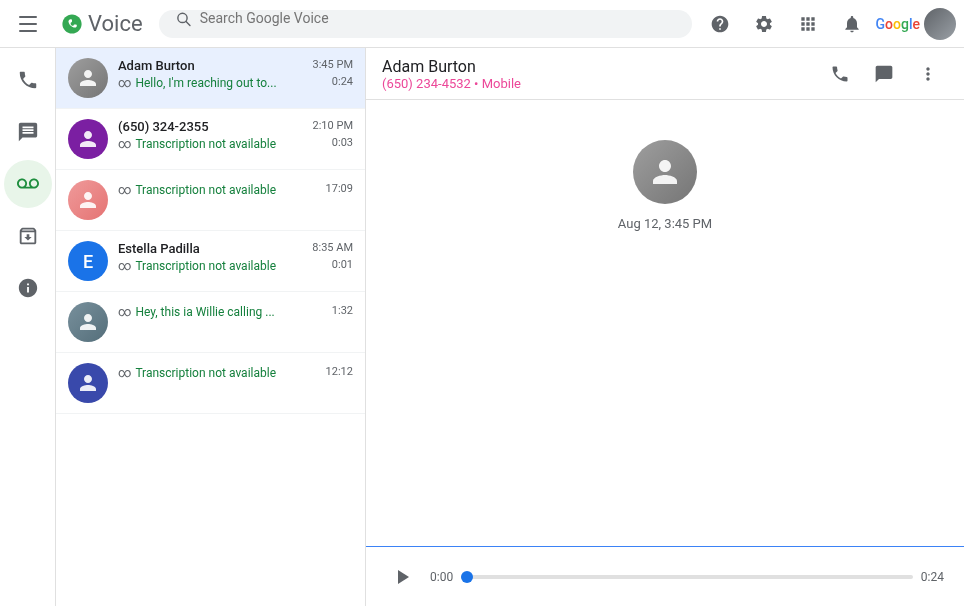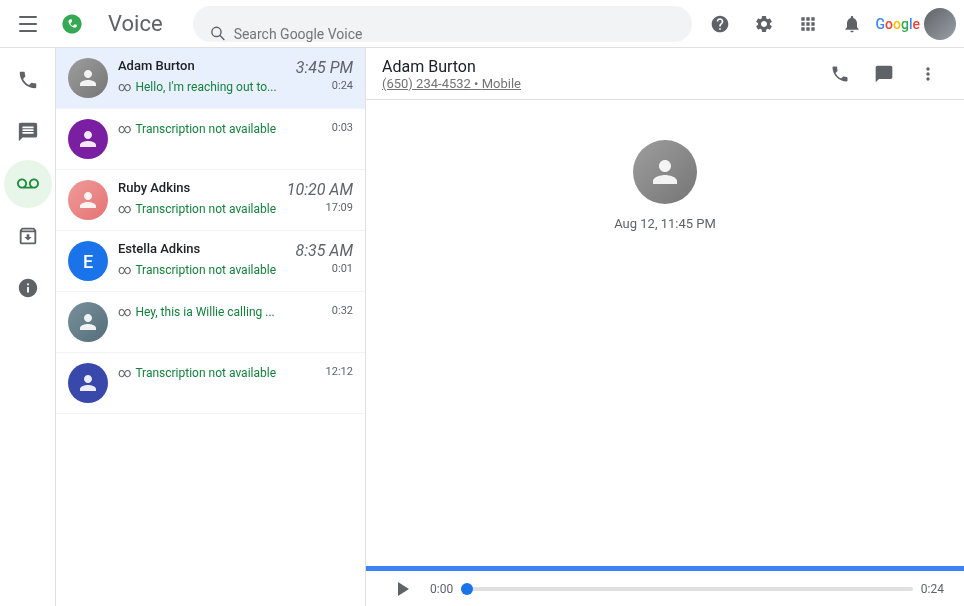--- a/index.html
+++ b/index.html
@@ -9,31 +9,31 @@
     .topbar {
       height: 48px;
       background: #fff;
       display: flex;
       align-items: center;
       padding: 0 8px;
       border-bottom: 1px solid #e0e0e0;
       gap: 8px;
     }
     .topbar-menu-icon { width: 40px; height: 40px; display: flex; align-items: center; justify-content: center; border-radius: 50%; cursor: pointer; }
-    .topbar-logo { display: flex; align-items: center; gap: 20px; margin-right: 22px; }
+    .topbar-logo { display: flex; align-items: center; gap: 0; margin-right: 8px; }
     .topbar-logo-icon { width: 32px; height: 32px; }
     .topbar-logo-text { font-size: 22px; color: #5f6368; font-weight: 400; }
     .search-bar {
       flex: 1;
       max-width: 720px;
-      height: 36px;
+      height: 28px;
       background: #f1f3f4;
       border-radius: 24px;
       display: flex;
-      align-items: flex-end;
+      align-items: flex-start;
       padding: 0 16px;
       gap: 8px;
     }
     .search-bar input {
       border: none;
       background: transparent;
       outline: none;
       font-size: 14px;
       color: #202124;
       width: 100%;
@@ -101,21 +101,21 @@
       align-items: center;
       justify-content: center;
       font-size: 16px;
       font-weight: 500;
       color: #fff;
       overflow: hidden;
     }
     .vm-content { flex: 1; min-width: 0; }
     .vm-header { display: flex; justify-content: space-between; align-items: flex-start; }
     .vm-name { font-weight: 500; font-size: 13px; color: #202124; white-space: nowrap; overflow: hidden; text-overflow: ellipsis; }
-    .vm-time { font-size: 16px; color: #5f6368; white-space: nowrap; margin-left: 8px; font-style: italic; }
+    .vm-time { font-size: 11px; color: #5f6368; white-space: nowrap; margin-left: 8px; }
     .vm-sub { display: flex; align-items: center; gap: 4px; margin-top: 2px; }
     .vm-sub-text { font-size: 12px; color: #15803d; white-space: nowrap; overflow: hidden; text-overflow: ellipsis; max-width: 160px; }
     .vm-duration { font-size: 11px; color: #5f6368; margin-left: auto; }
     .vm-footer { display: flex; align-items: center; justify-content: space-between; }
 
     
     .detail-pane {
       flex: 1;
       display: flex;
       flex-direction: column;
@@ -123,21 +123,21 @@
     }
     .detail-header {
       height: 52px;
       border-bottom: 1px solid #e0e0e0;
       display: flex;
       align-items: center;
       padding: 0 16px;
       gap: 8px;
     }
     .detail-name { font-size: 16px; font-weight: 400; color: #202124; }
-    .detail-number { font-size: 13px; color: #737373; text-decoration: underline; }
+    .detail-number { font-size: 13px; color: #ec4899; }
     .detail-header-right { margin-left: auto; display: flex; gap: 4px; }
 
     .detail-body {
       flex: 1;
       display: flex;
       flex-direction: column;
       align-items: center;
       justify-content: flex-start;
       padding: 40px 20px 20px;
       overflow-y: auto;
@@ -154,22 +154,22 @@
     .vm-transcript {
       max-width: 420px;
       font-size: 14px;
       color: #202124;
       line-height: 1.6;
       text-align: left;
     }
 
     
     .player-bar {
-      height: 40px;
-      border-top: 5px solid #3b82f6;
+      height: 60px;
+      border-top: 1px solid #3b82f6;
       display: flex;
       align-items: center;
       padding: 0 20px;
       gap: 12px;
     }
     .play-btn { width: 32px; height: 32px; display: flex; align-items: center; justify-content: center; cursor: pointer; }
     .progress-container { flex: 1; display: flex; align-items: center; gap: 8px; }
     .progress-bar-wrap { flex: 1; height: 4px; background: #e0e0e0; border-radius: 2px; position: relative; }
     .progress-fill { height: 100%; background: #1a73e8; border-radius: 2px; width: 0%; }
     .progress-dot {
@@ -304,58 +304,58 @@
       </div>
     </div>
 
     <div class="vm-item">
       <div class="vm-avatar av-purple">
         <svg width="24" height="24" viewBox="0 0 24 24" fill="rgba(255,255,255,0.9)">
           <path d="M12 12c2.21 0 4-1.79 4-4s-1.79-4-4-4-4 1.79-4 4 1.79 4 4 4zm0 2c-2.67 0-8 1.34-8 4v2h16v-2c0-2.66-5.33-4-8-4z"></path>
         </svg>
       </div>
       <div class="vm-content">
+        <div class="vm-header">
+          <span class="vm-name">(650) 324-2355</span>
+          <span class="vm-time">2:10 PM</span>
+        </div>
         <div class="vm-footer">
           <div class="vm-sub">
             <span style="font-size:13px;color:#5f6368;">∞</span>
             <span class="vm-sub-text">Transcription not available</span>
           </div>
           <span class="vm-duration">0:03</span>
         </div>
       </div>
     </div>
 
     <div class="vm-item">
       <div class="vm-avatar av-teal" style="background: linear-gradient(135deg, #ef9a9a, #e57373);">
         <svg width="24" height="24" viewBox="0 0 24 24" fill="rgba(255,255,255,0.9)">
           <path d="M12 12c2.21 0 4-1.79 4-4s-1.79-4-4-4-4 1.79-4 4 1.79 4 4 4zm0 2c-2.67 0-8 1.34-8 4v2h16v-2c0-2.66-5.33-4-8-4z"></path>
         </svg>
       </div>
       <div class="vm-content">
-        <div class="vm-header">
-          <span class="vm-name">Ruby Adkins</span>
-          <span class="vm-time">10:20 AM</span>
-        </div>
         <div class="vm-footer">
           <div class="vm-sub">
             <span style="font-size:13px;color:#5f6368;">∞</span>
             <span class="vm-sub-text">Transcription not available</span>
           </div>
           <span class="vm-duration">17:09</span>
         </div>
       </div>
     </div>
 
     <div class="vm-item">
       <div class="vm-avatar av-blue">
         <span style="font-size:18px;font-weight:500;color:#fff;">E</span>
       </div>
       <div class="vm-content">
         <div class="vm-header">
-          <span class="vm-name">Estella Adkins</span>
+          <span class="vm-name">Estella Padilla</span>
           <span class="vm-time">8:35 AM</span>
         </div>
         <div class="vm-footer">
           <div class="vm-sub">
             <span style="font-size:13px;color:#5f6368;">∞</span>
             <span class="vm-sub-text">Transcription not available</span>
           </div>
           <span class="vm-duration">0:01</span>
         </div>
       </div>
@@ -366,21 +366,21 @@
         <svg width="24" height="24" viewBox="0 0 24 24" fill="rgba(255,255,255,0.9)">
           <path d="M12 12c2.21 0 4-1.79 4-4s-1.79-4-4-4-4 1.79-4 4 1.79 4 4 4zm0 2c-2.67 0-8 1.34-8 4v2h16v-2c0-2.66-5.33-4-8-4z"></path>
         </svg>
       </div>
       <div class="vm-content">
         <div class="vm-footer">
           <div class="vm-sub">
             <span style="font-size:13px;color:#5f6368;">∞</span>
             <span class="vm-sub-text">Hey, this ia Willie calling ...</span>
           </div>
-          <span class="vm-duration">0:32</span>
+          <span class="vm-duration">1:32</span>
         </div>
       </div>
     </div>
 
     <div class="vm-item">
       <div class="vm-avatar av-indigo">
         <svg width="24" height="24" viewBox="0 0 24 24" fill="rgba(255,255,255,0.9)">
           <path d="M12 12c2.21 0 4-1.79 4-4s-1.79-4-4-4-4 1.79-4 4 1.79 4 4 4zm0 2c-2.67 0-8 1.34-8 4v2h16v-2c0-2.66-5.33-4-8-4z"></path>
         </svg>
       </div>
@@ -428,21 +428,21 @@
     </div>
 
     <div class="detail-body">
 
       <div class="caller-avatar" style="background: linear-gradient(135deg, #9e9e9e, #757575); display:flex; align-items:center; justify-content:center;">
         <svg width="36" height="36" viewBox="0 0 24 24" fill="rgba(255,255,255,0.9)">
           <path d="M12 12c2.21 0 4-1.79 4-4s-1.79-4-4-4-4 1.79-4 4 1.79 4 4 4zm0 2c-2.67 0-8 1.34-8 4v2h16v-2c0-2.66-5.33-4-8-4z"></path>
         </svg>
       </div>
 
-      <div class="vm-timestamp">Aug 12, 11:45 PM</div>
+      <div class="vm-timestamp">Aug 12, 3:45 PM</div>
 
     </div>
 
     <div class="player-bar">
       <div class="play-btn">
         <svg width="24" height="24" viewBox="0 0 24 24" fill="#5f6368">
           <path d="M8 5v14l11-7z"></path>
         </svg>
       </div>
       <div class="progress-container">

